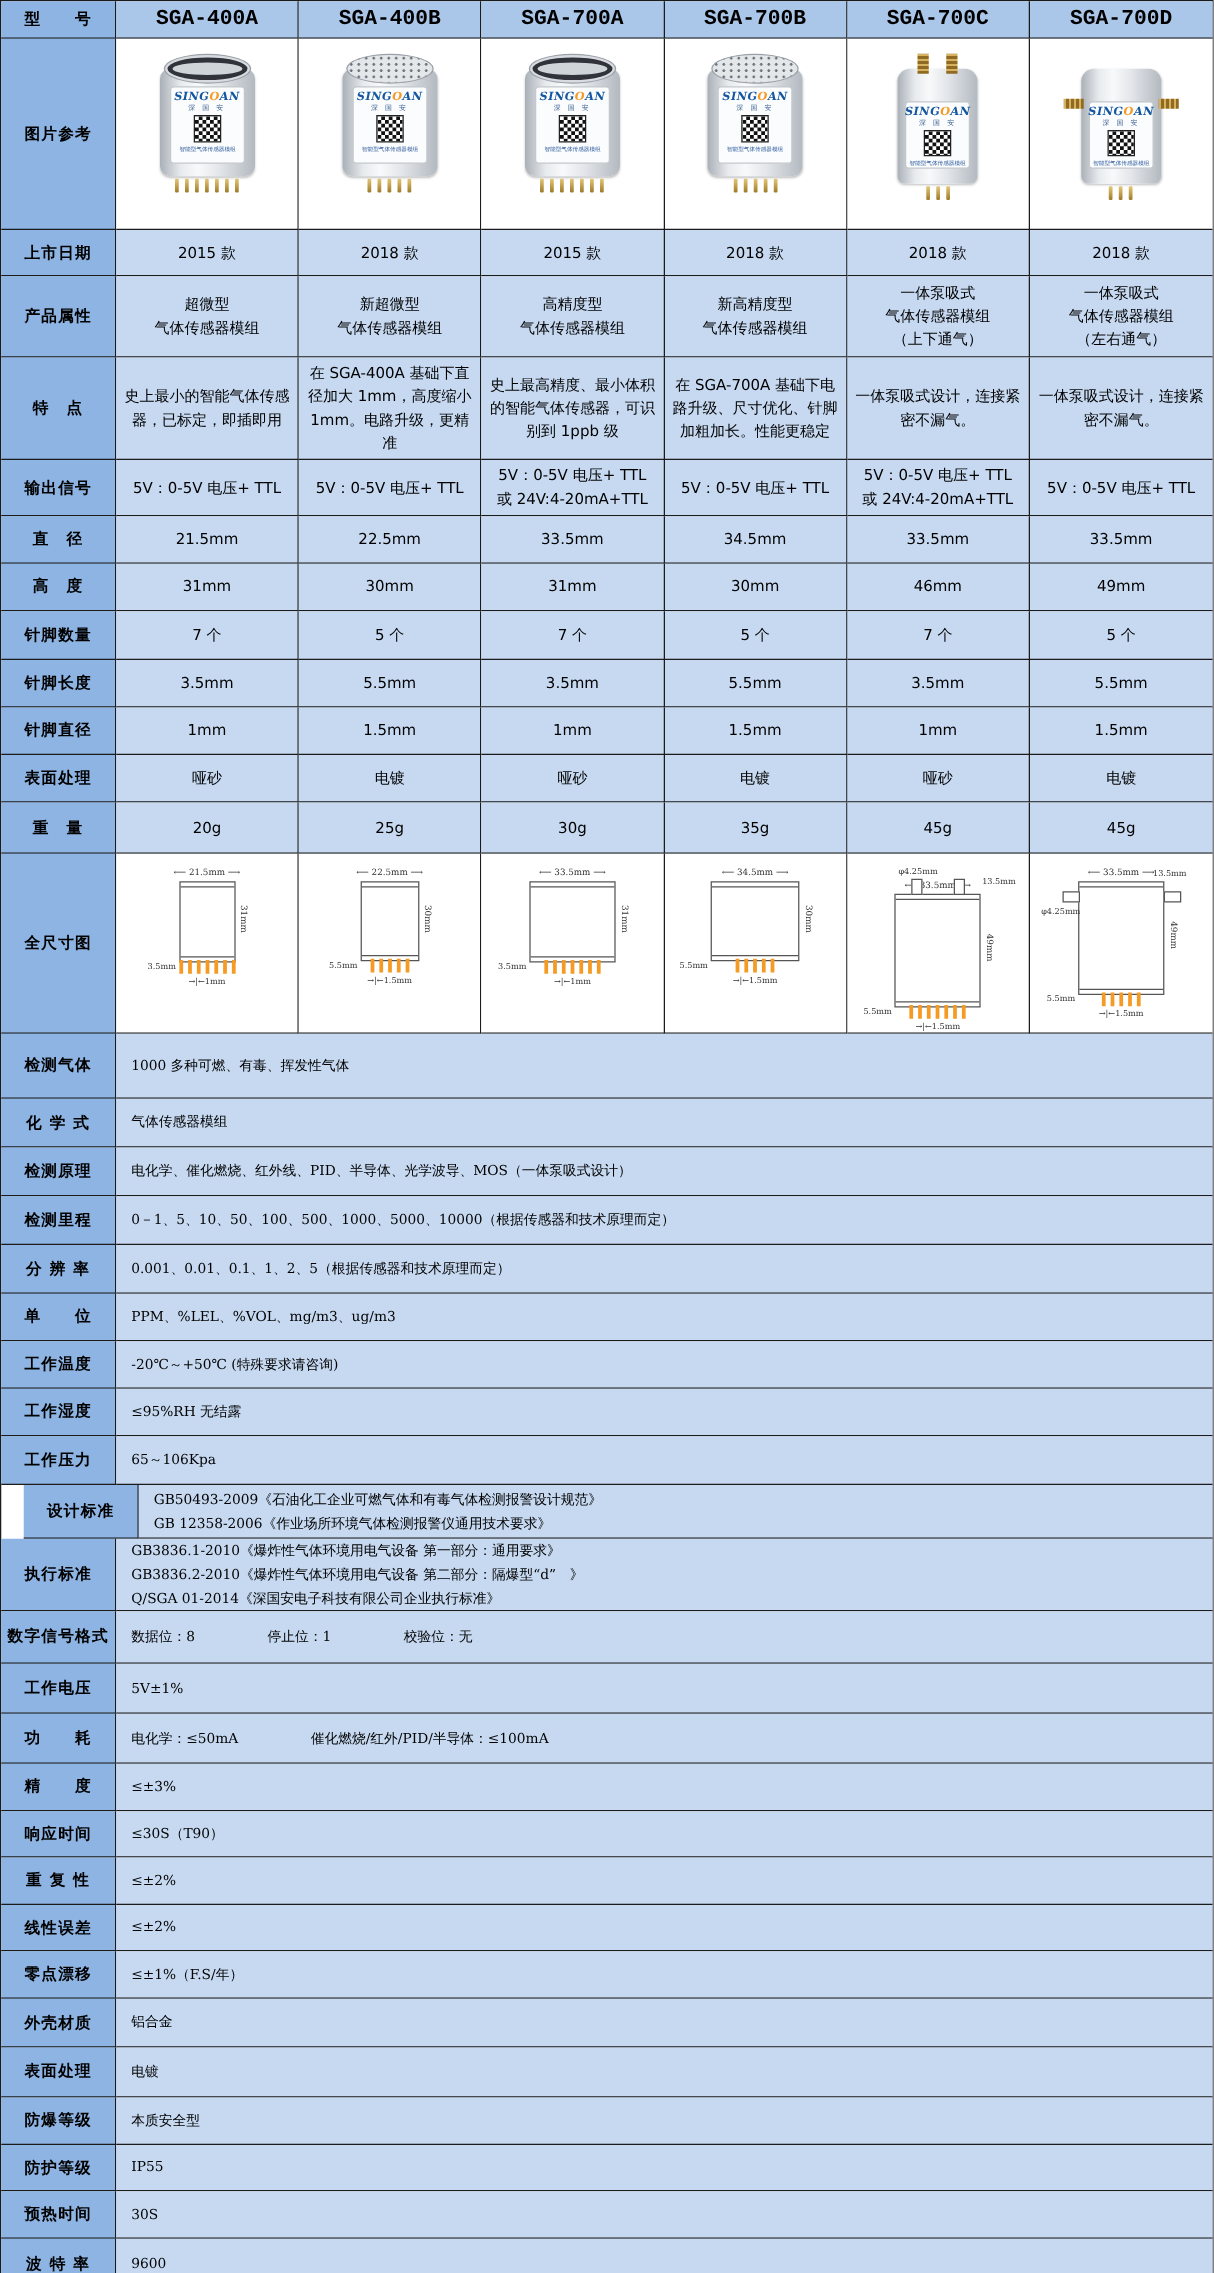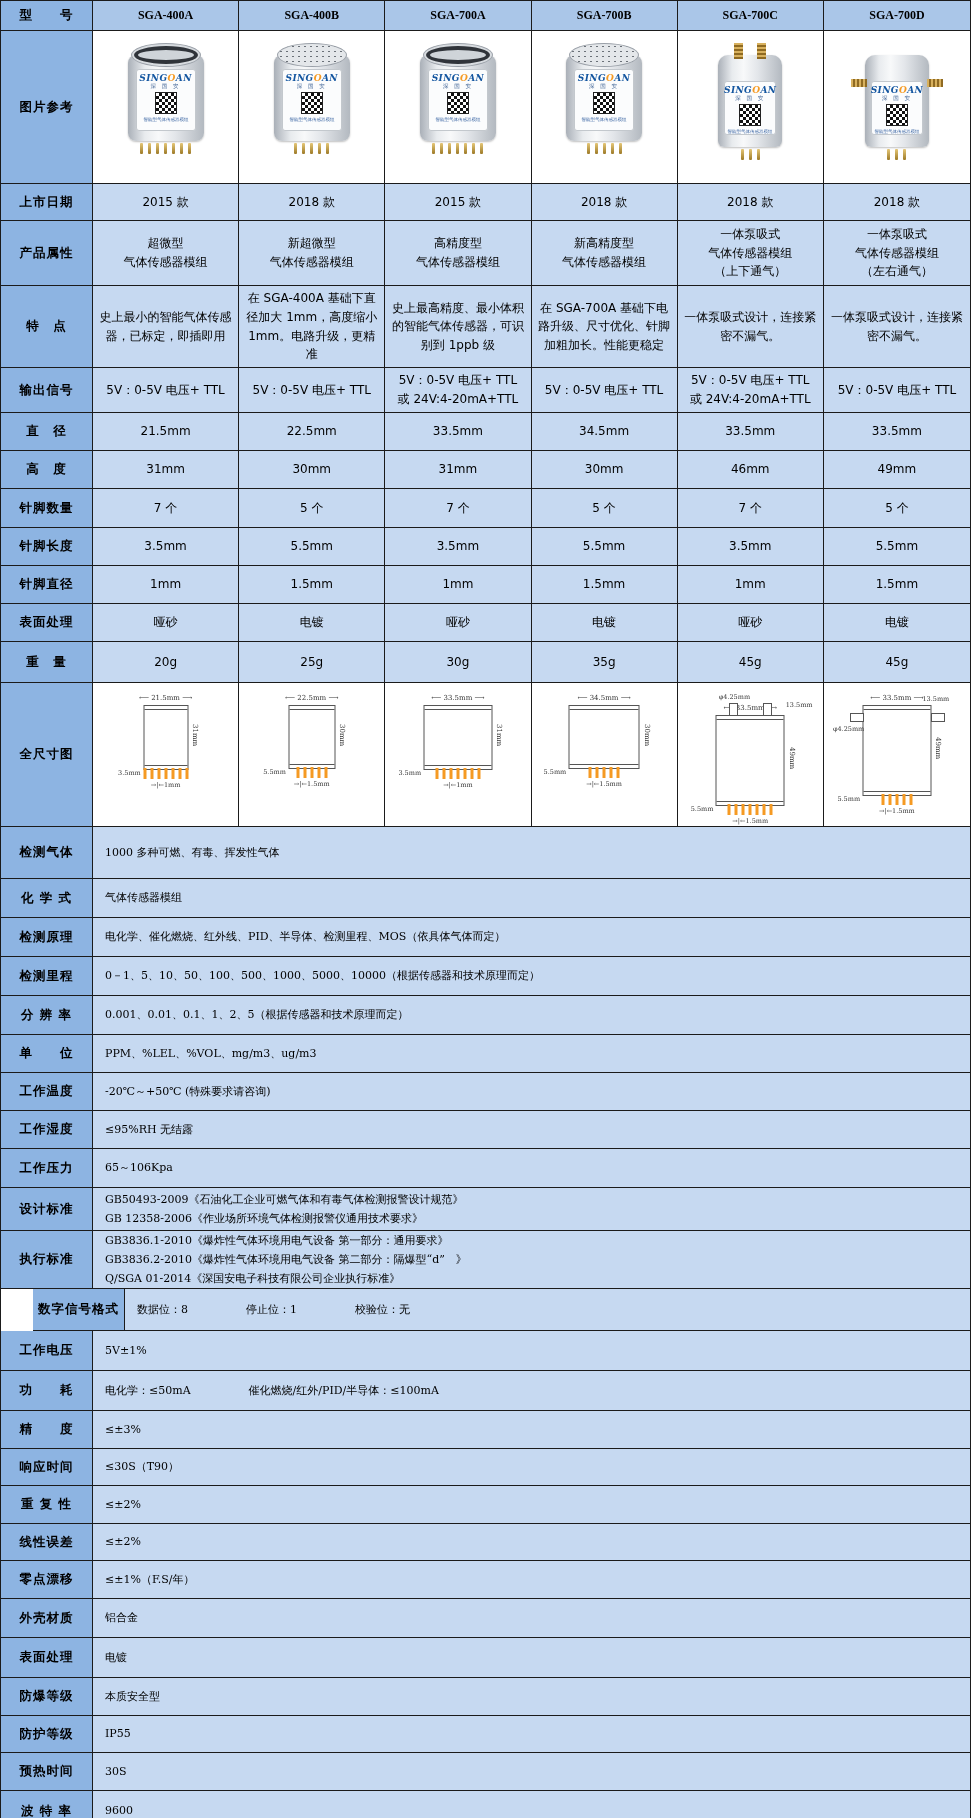--- a/index.html
+++ b/index.html
@@ -11,22 +11,22 @@
   body{width:971px;font-family:"DejaVu Sans","Liberation Sans",sans-serif;color:#000;}
   #spec-table{width:971px;border:1px solid var(--border);box-sizing:border-box;}
   .row{display:grid;box-sizing:border-box;}
   .row.cmp{grid-template-columns:92px repeat(6,1fr);}
   .row.full{grid-template-columns:92px 1fr;}
   .cell{border-right:1px solid var(--border);border-bottom:1px solid var(--border);
         box-sizing:border-box;display:flex;align-items:center;justify-content:center;
         text-align:center;overflow:hidden;}
   .row .cell:last-child{border-right:none;}
   .label-cell{background:var(--label-bg);font-weight:bold;font-size:12.5px;letter-spacing:1px;}
-  .model-cell{background:var(--header-bg);font-weight:bold;font-size:12px;
-        font-family:Liberation Serif, serif;}
+  .model-cell{background:var(--header-bg);font-weight:bold;font-size:17px;
+        font-family:Liberation Mono, monospace;}
   .val-cell{background:var(--cell-bg);font-size:12px;line-height:1.55;white-space:pre-line;padding:2px 6px;}
   .photo-cell,.diag-cell{background:var(--white);}
   .full-val{background:var(--cell-bg);justify-content:flex-start;text-align:left;padding-left:12px;
         font-family:"DejaVu Serif","Liberation Serif",serif;font-size:11px;line-height:1.75;white-space:pre-line;}
   .seg{margin-right:58px;}
   
   .sensor{position:relative;width:100px;height:132px;display:flex;flex-direction:column;align-items:center;}
   .drum{position:relative;width:76px;height:86px;margin-top:14px;border-radius:8px;
         background:linear-gradient(90deg,#aab0b8 0,#e8ebee 22%,#f8f9fa 40%,#e3e6ea 62%,#b3b9c0 100%);
         box-shadow:0 1px 2px rgba(0,0,0,.25);display:flex;flex-direction:column;align-items:center;}
@@ -437,21 +437,21 @@
       <div class="row full" style="height: 52px;">
         <div class="cell label-cell">检测气体</div>
         <div class="cell full-val">1000 多种可燃、有毒、挥发性气体</div>
       </div>
       <div class="row full" style="height: 39px;">
         <div class="cell label-cell">化 学 式</div>
         <div class="cell full-val">气体传感器模组</div>
       </div>
       <div class="row full" style="height: 39px;">
         <div class="cell label-cell">检测原理</div>
-        <div class="cell full-val">电化学、催化燃烧、红外线、PID、半导体、检测里程、MOS（依具体气体而定）</div>
+        <div class="cell full-val">电化学、催化燃烧、红外线、PID、半导体、光学波导、MOS（一体泵吸式设计）</div>
       </div>
       <div class="row full" style="height: 39px;">
         <div class="cell label-cell">检测里程</div>
         <div class="cell full-val">0－1、5、10、50、100、500、1000、5000、10000（根据传感器和技术原理而定）</div>
       </div>
       <div class="row full" style="height: 39px;">
         <div class="cell label-cell">分 辨 率</div>
         <div class="cell full-val">0.001、0.01、0.1、1、2、5（根据传感器和技术原理而定）</div>
       </div>
       <div class="row full" style="height: 38px;">
@@ -463,32 +463,32 @@
         <div class="cell full-val">-20℃～+50℃ (特殊要求请咨询)</div>
       </div>
       <div class="row full" style="height: 38px;">
         <div class="cell label-cell">工作湿度</div>
         <div class="cell full-val">≤95%RH 无结露</div>
       </div>
       <div class="row full" style="height: 39px;">
         <div class="cell label-cell">工作压力</div>
         <div class="cell full-val">65～106Kpa</div>
       </div>
-      <div class="row full" style="height: 43px;">
+      <div class="row full" style="height: 43px; padding-left: 18px;">
         <div class="cell label-cell">设计标准</div>
         <div class="cell full-val">GB50493-2009《石油化工企业可燃气体和有毒气体检测报警设计规范》
 GB 12358-2006《作业场所环境气体检测报警仪通用技术要求》</div>
       </div>
       <div class="row full" style="height: 58px;">
         <div class="cell label-cell">执行标准</div>
         <div class="cell full-val">GB3836.1-2010《爆炸性气体环境用电气设备 第一部分：通用要求》
 GB3836.2-2010《爆炸性气体环境用电气设备 第二部分：隔爆型“d”　》
 Q/SGA 01-2014《深国安电子科技有限公司企业执行标准》</div>
       </div>
-      <div class="row full" style="height: 42px; padding-left: 32px;">
+      <div class="row full" style="height: 42px;">
         <div class="cell label-cell">数字信号格式</div>
         <div class="cell full-val"><span class="seg">数据位：8</span><span class="seg">停止位：1</span><span class="seg">校验位：无</span></div>
       </div>
       <div class="row full" style="height: 40px;">
         <div class="cell label-cell">工作电压</div>
         <div class="cell full-val">5V±1%</div>
       </div>
       <div class="row full" style="height: 40px;">
         <div class="cell label-cell">功　　耗</div>
         <div class="cell full-val"><span class="seg">电化学：≤50mA</span><span class="seg">催化燃烧/红外/PID/半导体：≤100mA</span></div>

